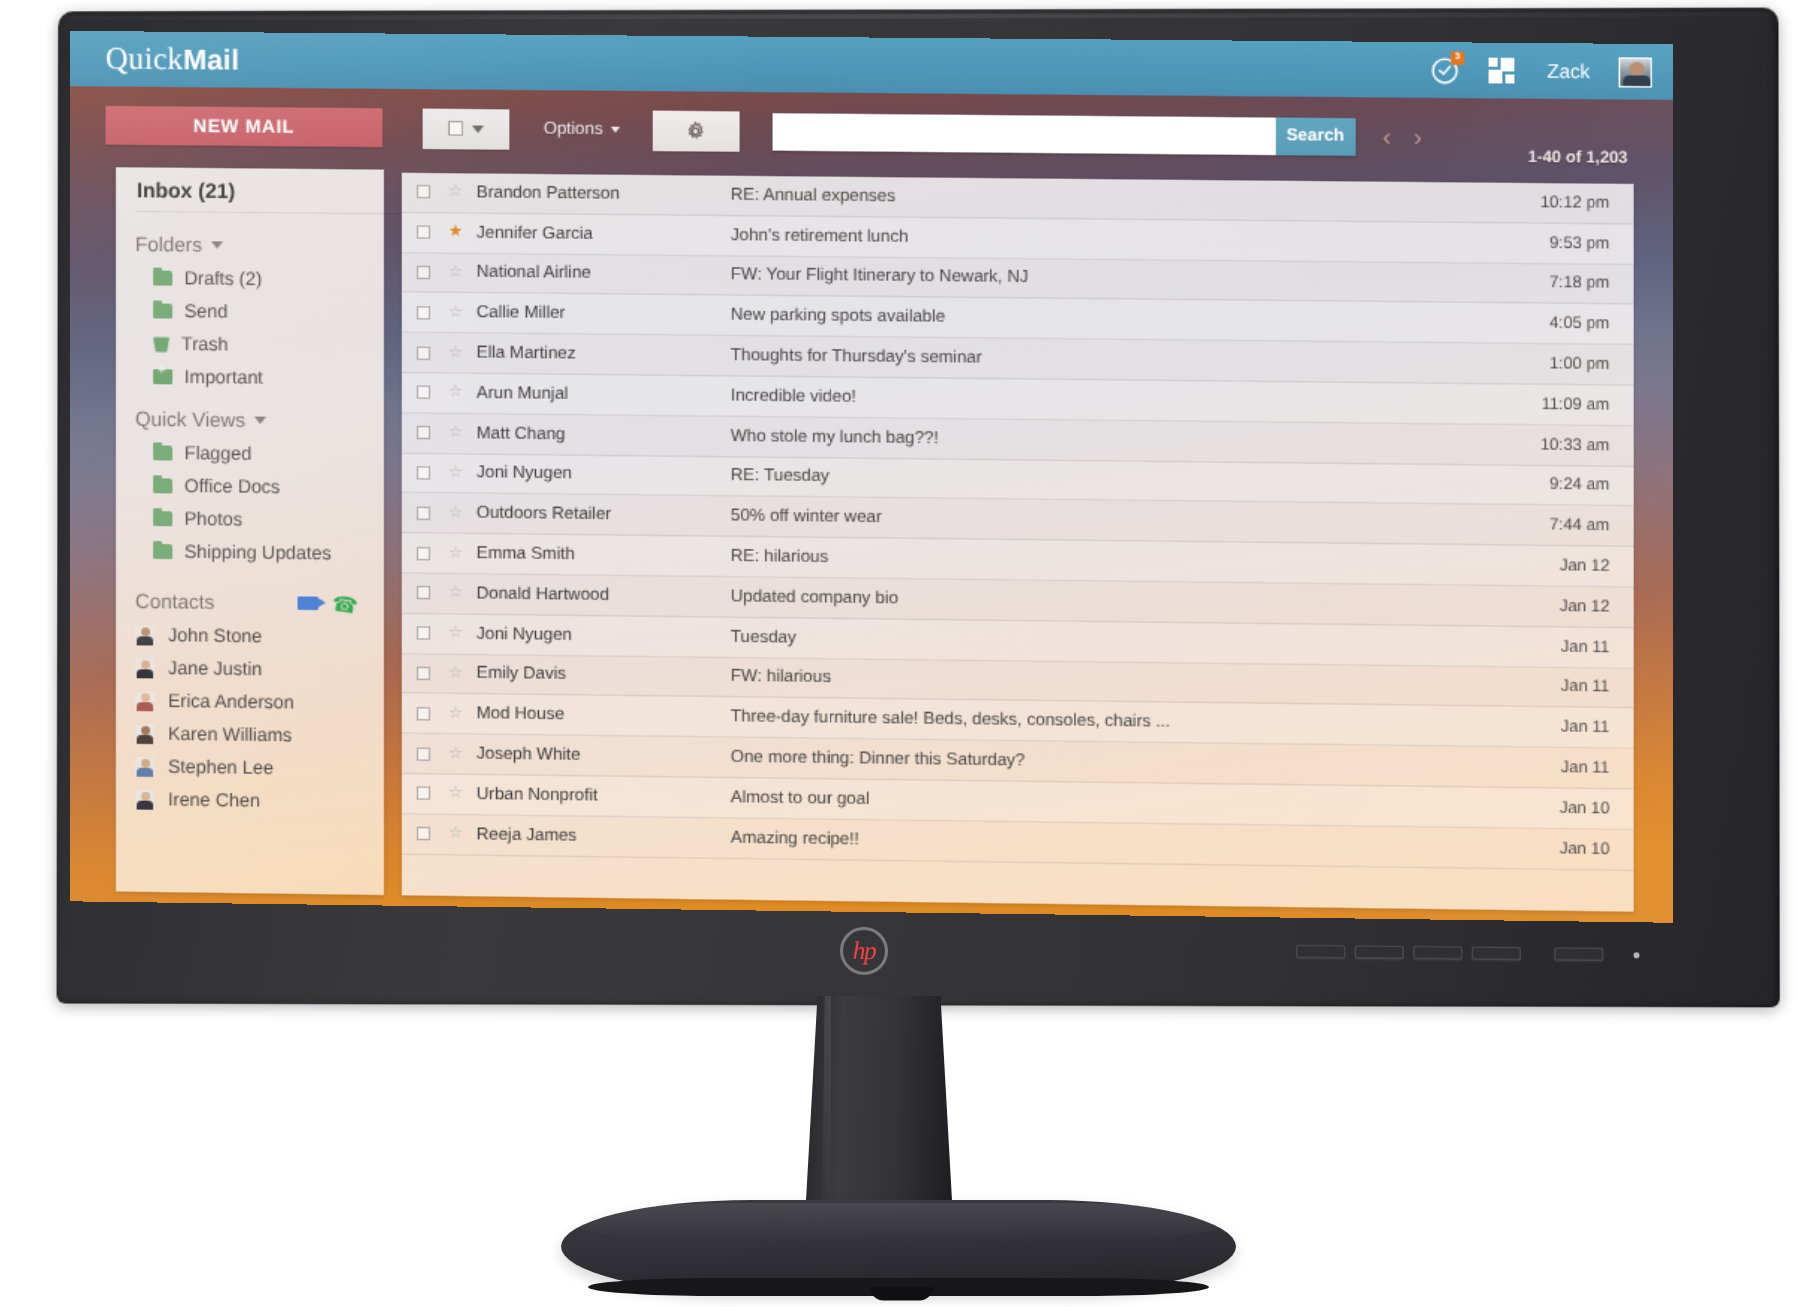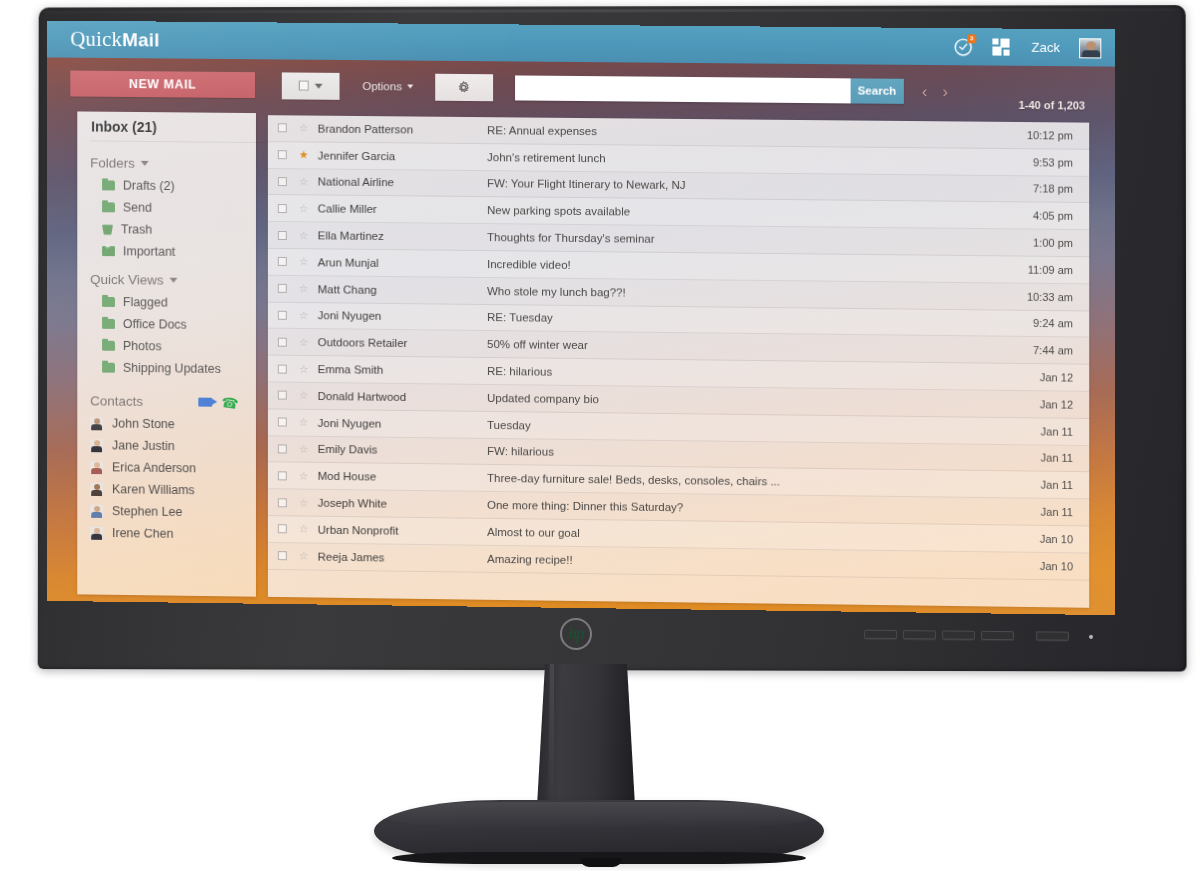--- a/index.html
+++ b/index.html
@@ -275,21 +275,21 @@
     position:absolute; left:40px; top:608px; width:1081px; height:52px;
     transform: perspective(2000px) skewY(0.55deg);
   }
   #hp-logo{
     position:absolute; left:520px; top:10px; width:32px; height:32px;
     border-radius:50%; border:2px solid #7c7c80;
     display:flex; align-items:center; justify-content:center;
   }
   #hp-logo span{
     font-family:"Liberation Serif", serif; font-style:italic;
-    font-size:17px; color:#14532d; font-weight:normal; letter-spacing:-1px;
+    font-size:17px; color:#ef4444; font-weight:normal; letter-spacing:-1px;
     line-height:1; margin-top:-1px;
   }
   #osd-buttons{ position:absolute; right:28px; top:19px; display:flex; align-items:center; gap:6px; }
   .osd-btn{
     width:33px; height:9px; border-radius:2px;
     background:#303033; box-shadow:inset 0 0 0 1px #4a4a4e, 0 1px 0 rgba(255,255,255,0.05);
   }
   .osd-btn.power{ margin-left:16px; }
   #power-led{ width:4px; height:4px; border-radius:50%; background:#b9b9bd; margin-left:14px; }
 

